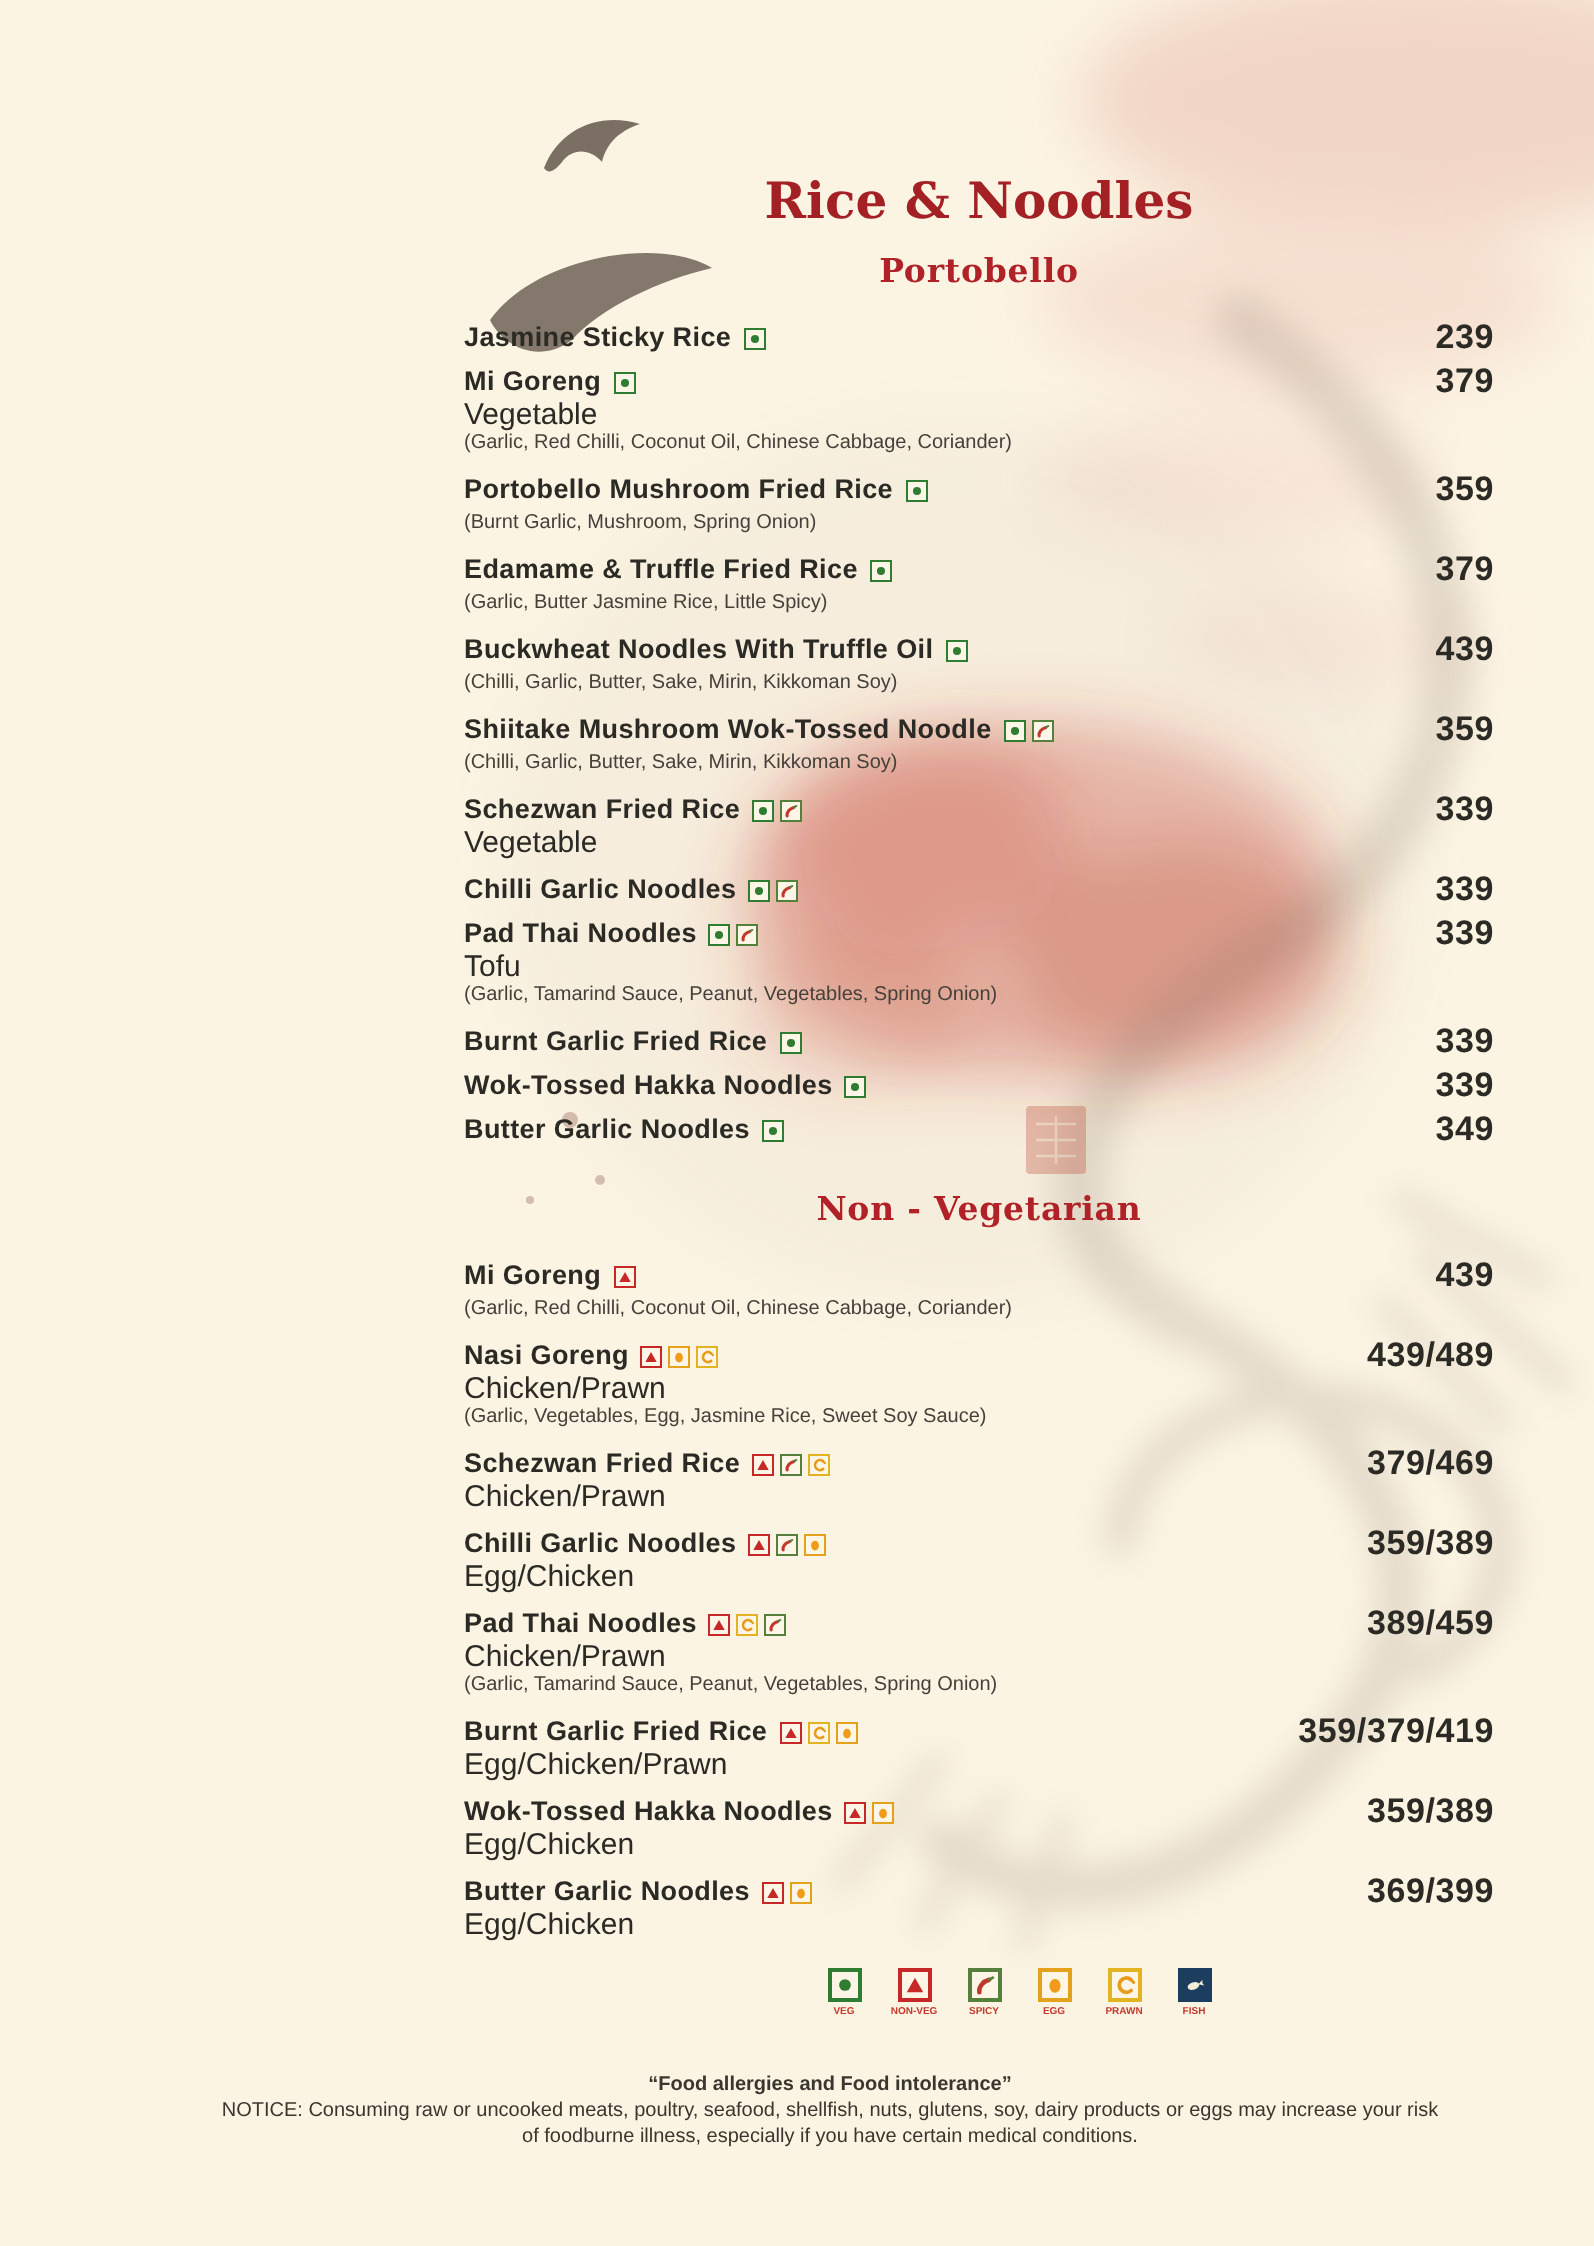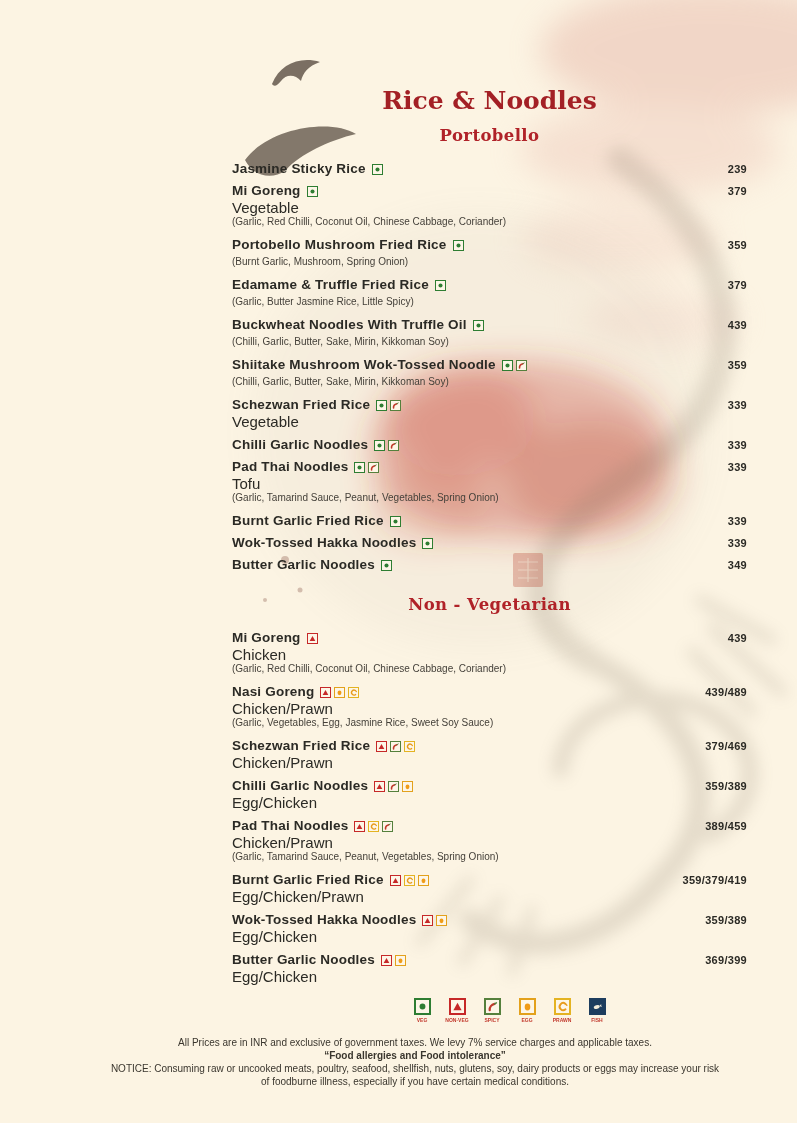--- a/index.html
+++ b/index.html
@@ -11,21 +11,21 @@
          font-size:25px;line-height:30px;color:#a32025;}
   .section-heading{margin:10px 0 13px;text-align:center;font-family:"DejaVu Serif",serif;
          font-weight:bold;font-size:16.5px;line-height:20px;color:#b02228;letter-spacing:.4px;}
   .menu-section + .menu-section .section-heading{margin-top:20px;}
   .item{margin-bottom:2px;}
   .item.has-extra{margin-bottom:6px;}
   .row{display:flex;align-items:center;}
   .name{font-weight:bold;font-size:13.5px;line-height:20px;color:#2b2a25;letter-spacing:.2px;}
   .badges{display:inline-flex;gap:3px;margin-left:6px;align-items:center;}
   .badge{width:11px;height:11px;border:1.5px solid;box-sizing:border-box;display:inline-flex;}
-  .price{margin-left:auto;font-weight:bold;font-size:11px;line-height:20px;color:#2b2a25;letter-spacing:.3px;}
+  .price{margin-left:auto;font-weight:bold;font-size:17px;line-height:20px;color:#2b2a25;letter-spacing:.3px;}
   .subtitle{font-weight:normal;font-size:15px;line-height:14px;color:#2b2a25;}
   .desc{font-size:10px;line-height:14px;color:#45413a;}
   .legend{margin-top:14px;display:flex;justify-content:center;align-items:flex-start;gap:9px;
           transform:translateX(20px);}
   .legend-entry{display:flex;flex-direction:column;align-items:center;width:26px;}
   .legend-icon{width:17px;height:17px;border:2px solid;box-sizing:border-box;display:flex;}
   .legend-label{font-size:5px;line-height:6px;color:#c23a2e;margin-top:2px;font-weight:bold;white-space:nowrap;}
   .footer{position:absolute;top:1036px;left:110px;width:610px;text-align:center;
           font-size:10px;line-height:13px;color:#3a362e;}
   .footer .bold{font-weight:bold;}
@@ -301,21 +301,20 @@
       <span class="name">Mi Goreng</span>
       <span class="badges">
                   <span class="badge" style="border-color: rgb(198, 40, 40); background: rgb(253, 246, 231);">
                     <svg viewBox="0 0 12 12" width="100%" height="100%">
                       <path d="M6 2.6 L9.8 9.4 L2.2 9.4 Z" fill="#c62828"></path>
                     </svg>
                   </span>
                 </span>
       <span class="price">439</span>
     </div>
-    <div class="subtitle">Chicken</div>
     <div class="desc">(Garlic, Red Chilli, Coconut Oil, Chinese Cabbage, Coriander)</div>
   </div>
             <div class="item has-extra">
     <div class="row">
       <span class="name">Nasi Goreng</span>
       <span class="badges">
                   <span class="badge" style="border-color: rgb(198, 40, 40); background: rgb(253, 246, 231);">
                     <svg viewBox="0 0 12 12" width="100%" height="100%">
                       <path d="M6 2.6 L9.8 9.4 L2.2 9.4 Z" fill="#c62828"></path>
                     </svg>
@@ -537,17 +536,16 @@
                 <path d="M7.6 6.2 L10 4.8 L9.5 6.2 L10 7.6 Z" fill="#f3ecd9"></path>
               </g>
             </svg>
           </span>
           <span class="legend-label">FISH</span>
         </div>
       </div>
   </div>
 
   <div class="footer" id="footer-root">
-      <div class="">All Prices are in INR and exclusive of government taxes. We levy 7% service charges and applicable taxes.</div>
       <div class="bold">“Food allergies and Food intolerance”</div>
       <div class="">NOTICE: Consuming raw or uncooked meats, poultry, seafood, shellfish, nuts, glutens, soy, dairy products or eggs may increase your risk of foodburne illness, especially if you have certain medical conditions.</div>
     </div>
 </div>
 
 </body></html>

